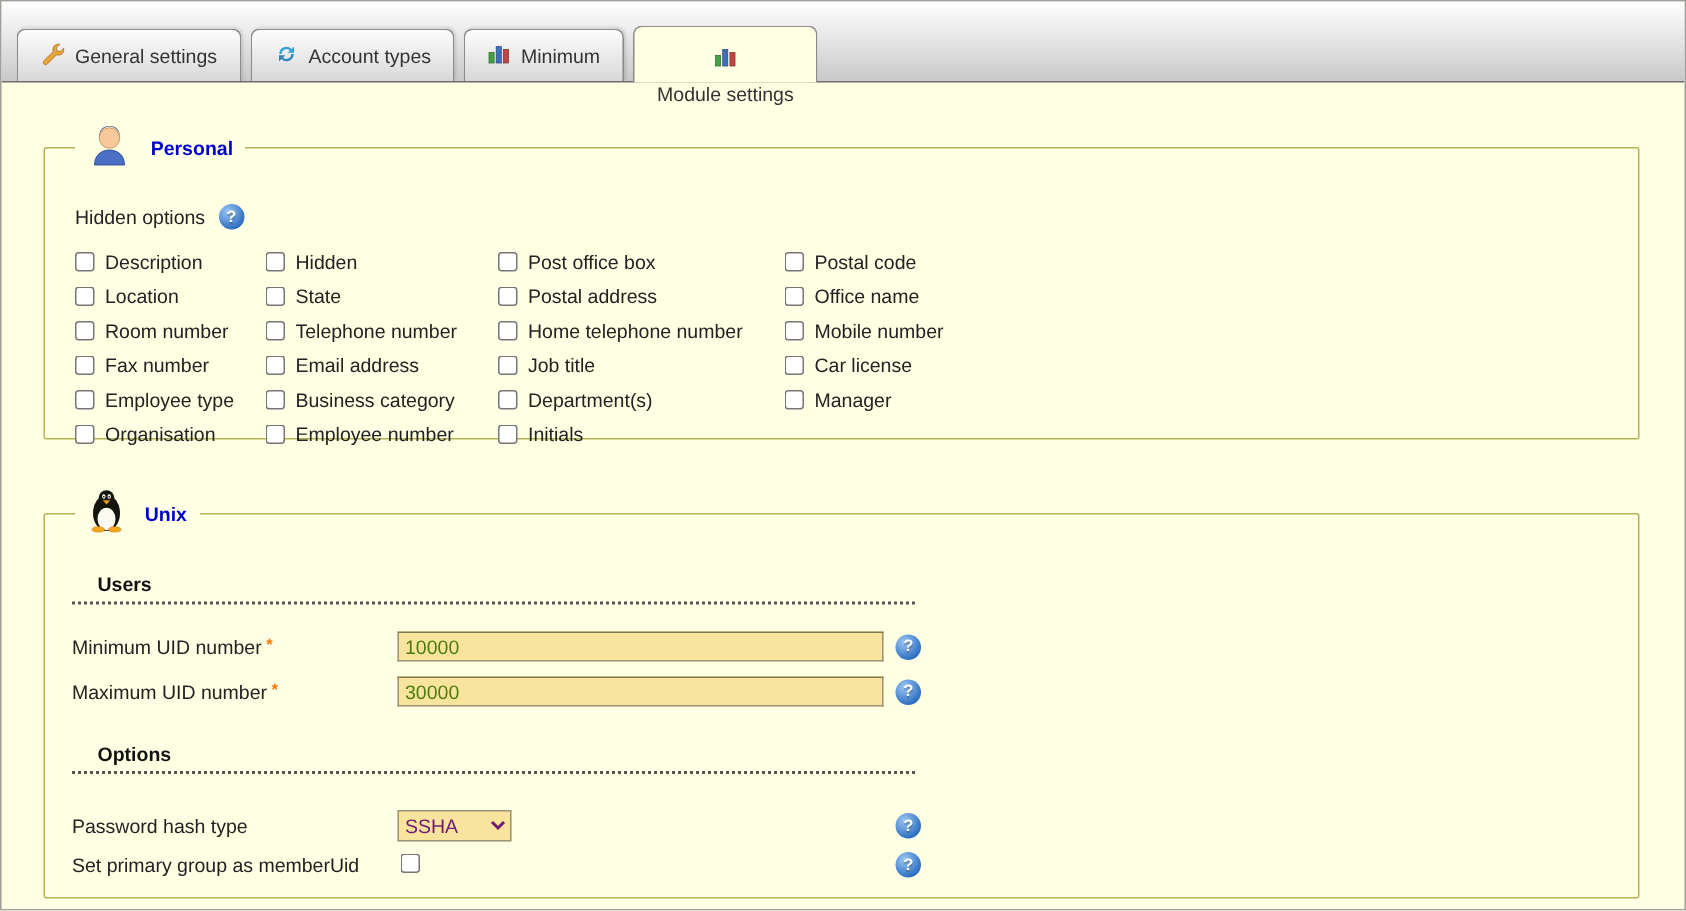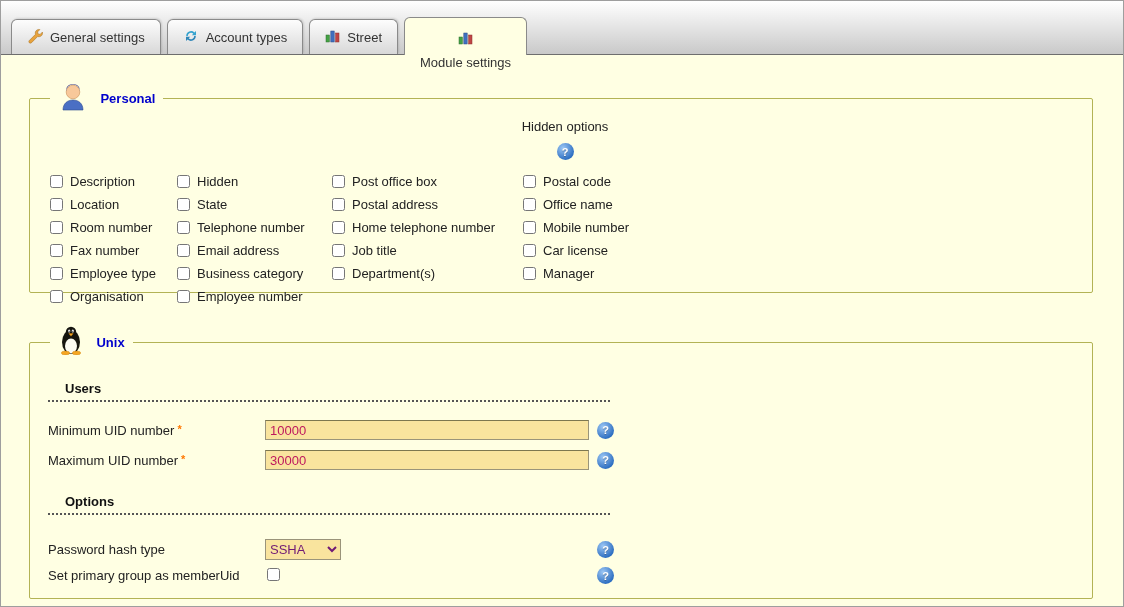--- a/index.html
+++ b/index.html
@@ -51,21 +51,21 @@
   fieldset.personal { height:212px; }
   fieldset.unix { margin-top:32px; height:274px; }
   legend { padding:0 8px; margin-left:2px; }
   .legend-icon { display:inline-block; vertical-align:middle; }
   .legend-text {
     display:inline-block; vertical-align:middle; margin-left:8px;
     font-weight:bold; font-size:13px; color: var(--legend_text, #0000CC);
   }
   .hidden-options-row {
     display:flex; align-items:center; gap:9px;
-    margin:0 0 13px 2px; font-size:13px; color:#222;flex-direction:column;
+    margin:16px 0 13px 2px; font-size:13px; color:#222;
   }
   .cb-grid { display:flex; margin-left:2px; }
   .cb-col { display:flex; flex-direction:column; gap:6px; }
   .cb-col.c0 { width:127px; }
   .cb-col.c1 { width:155px; }
   .cb-col.c2 { width:191px; }
   .cb-item {
     display:flex; align-items:center; gap:7px; height:17px;
     font-size:13px; color:#222; cursor:pointer;
   }
@@ -85,21 +85,21 @@
   .form-row.hash { margin-top:24px; }
   .form-row.memberuid { margin-top:7px; }
   .req {
     color: var(--required_marker, #FF7700);
     font-weight:bold; font-size:11px; vertical-align:top; margin-left:3px;
   }
   .text-input {
     width:324px; height:20px;
     background: var(--input_bg, #F9E49E);
     border:1px solid #9a947a; border-top-color:#7d774f;
-    font-family:inherit; font-size:13px; color:#be185d;
+    font-family:inherit; font-size:13px; color:#4d7c0f;
     padding:1px 4px;
   }
   .hash-select {
     width:76px; height:21px;
     background: var(--input_bg, #F9E49E);
     border:1px solid #9a947a;
     font-family:inherit; font-size:13px; color:#701a75;
   }
   .help-icon {
     width:17px; height:17px; border-radius:50%;
@@ -135,21 +135,21 @@
       <span>Account types</span>
     </div>
     <div class="tab">
       <span class="legend-icon">
         <svg width="15" height="15" viewBox="0 0 15 15">
             <rect x="1" y="7" width="3.4" height="7" fill="#44A244" stroke="#2c6e2c" stroke-width="0.5"></rect>
             <rect x="5.8" y="3" width="3.4" height="11" fill="#3F6FBF" stroke="#2a4a85" stroke-width="0.5"></rect>
             <rect x="10.6" y="5" width="3.4" height="9" fill="#C04545" stroke="#8a2f2f" stroke-width="0.5"></rect>
           </svg>
       </span>
-      <span>Street</span>
+      <span>Minimum</span>
     </div>
     <div class="tab active">
       <span class="legend-icon">
         <svg width="15" height="15" viewBox="0 0 15 15">
             <rect x="1" y="7" width="3.4" height="7" fill="#44A244" stroke="#2c6e2c" stroke-width="0.5"></rect>
             <rect x="5.8" y="3" width="3.4" height="11" fill="#3F6FBF" stroke="#2a4a85" stroke-width="0.5"></rect>
             <rect x="10.6" y="5" width="3.4" height="9" fill="#C04545" stroke="#8a2f2f" stroke-width="0.5"></rect>
           </svg>
       </span>
       <span>Module settings</span>
@@ -241,20 +241,24 @@
               <input type="checkbox" style="">
               <span>Home telephone number</span>
             </label>
           <label class="cb-item">
               <input type="checkbox" style="">
               <span>Job title</span>
             </label>
           <label class="cb-item">
               <input type="checkbox" style="">
               <span>Department(s)</span>
+            </label>
+          <label class="cb-item">
+              <input type="checkbox" style="">
+              <span>Initials</span>
             </label>
         </div>
         <div class="cb-col c3">
           <label class="cb-item">
               <input type="checkbox" style="">
               <span>Postal code</span>
             </label>
           <label class="cb-item">
               <input type="checkbox" style="">
               <span>Office name</span>

